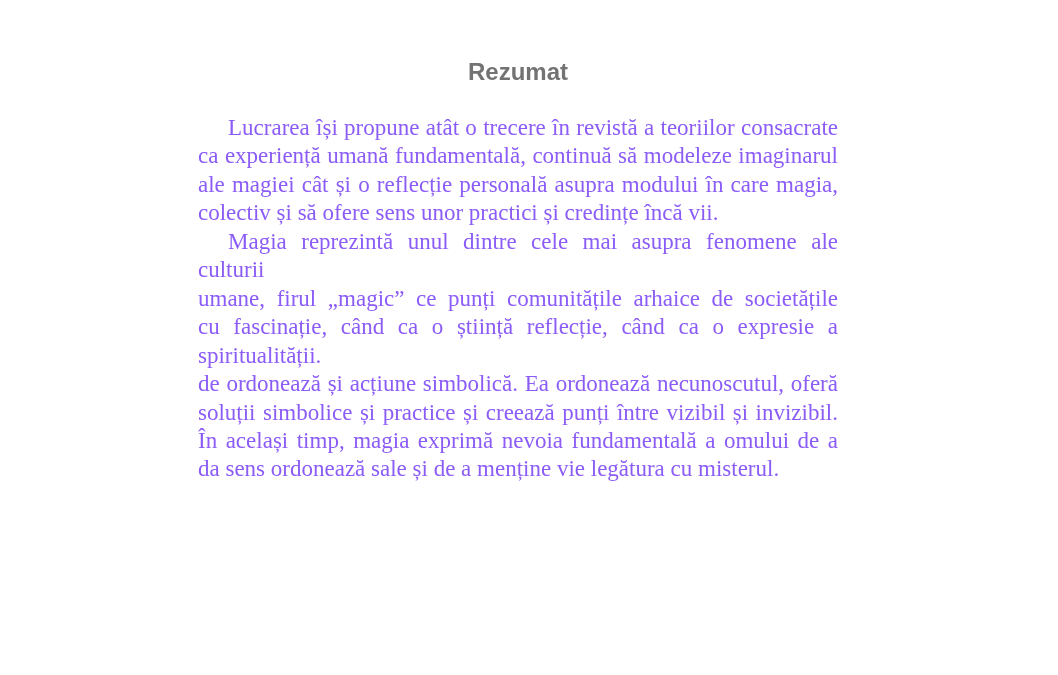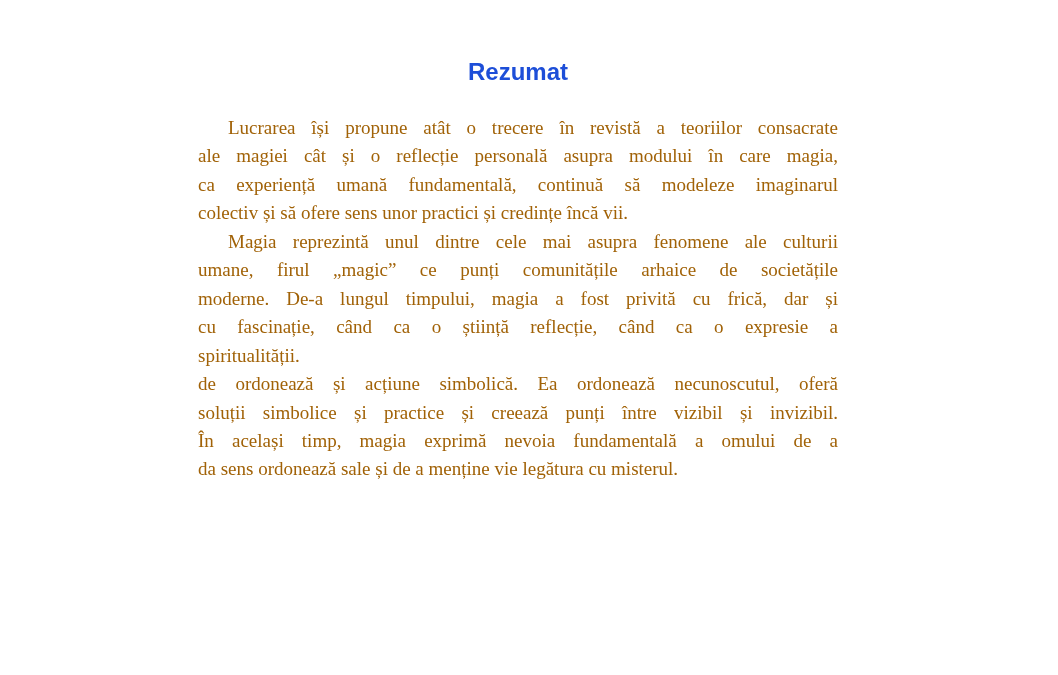--- a/index.html
+++ b/index.html
@@ -18,31 +18,31 @@
   .doc-title {
     position: absolute;
     left: 198px;
     top: 57px;
     width: 640px;
     text-align: center;
     font-family: "Liberation Sans", sans-serif;
     font-weight: bold;
     font-size: 24px;
     line-height: 30px;
-    color: #1d4ed8;
+    color: #737373;
   }
   .doc-body {
     position: absolute;
     left: 198px;
     top: 114px;
     width: 640px;
     font-family: "Liberation Serif", serif;
-    font-size: 19px;
+    font-size: 23px;
     line-height: 28.45px;
-    color: #a16207;
+    color: #8b5cf6;
   }
   .line {
     text-align: justify;
     text-align-last: justify;
     white-space: normal;
   }
   .line.first {
     text-indent: 30px;
   }
   .line.last {
@@ -53,29 +53,28 @@
 <body>
 
 <div class="page">
 
   <div class="doc-title">Rezumat</div>
 
   <div class="doc-body">
 
     <div class="paragraph">
       <div class="line first">Lucrarea își propune atât o trecere în revistă a teoriilor consacrate</div>
+      <div class="line">ca experiență umană fundamentală, continuă să modeleze imaginarul</div>
       <div class="line">ale magiei cât și o reflecție personală asupra modului în care magia,</div>
-      <div class="line">ca experiență umană fundamentală, continuă să modeleze imaginarul</div>
       <div class="line last">colectiv și să ofere sens unor practici și credințe încă vii.</div>
     </div>
 
     <div class="paragraph">
       <div class="line first">Magia reprezintă unul dintre cele mai asupra fenomene ale culturii</div>
       <div class="line">umane, firul „magic” ce punți comunitățile arhaice de societățile</div>
-      <div class="line">moderne. De-a lungul timpului, magia a fost privită cu frică, dar și</div>
       <div class="line">cu fascinație, când ca o știință reflecție, când ca o expresie a</div>
       <div class="line last">spiritualității.</div>
     </div>
 
     <div class="paragraph">
       <div class="line">de ordonează și acțiune simbolică. Ea ordonează necunoscutul, oferă</div>
       <div class="line">soluții simbolice și practice și creează punți între vizibil și invizibil.</div>
       <div class="line">În același timp, magia exprimă nevoia fundamentală a omului de a</div>
       <div class="line last">da sens ordonează sale și de a menține vie legătura cu misterul.</div>
     </div>

